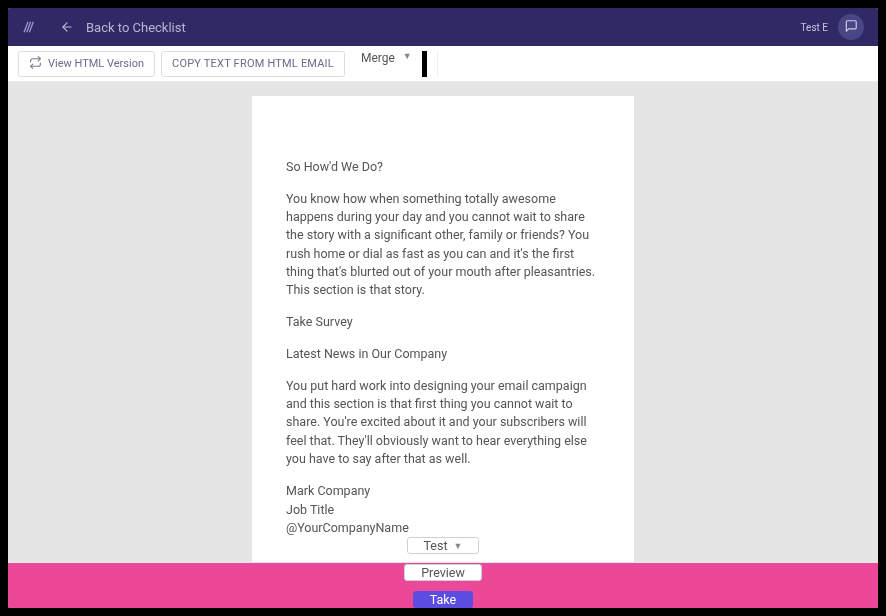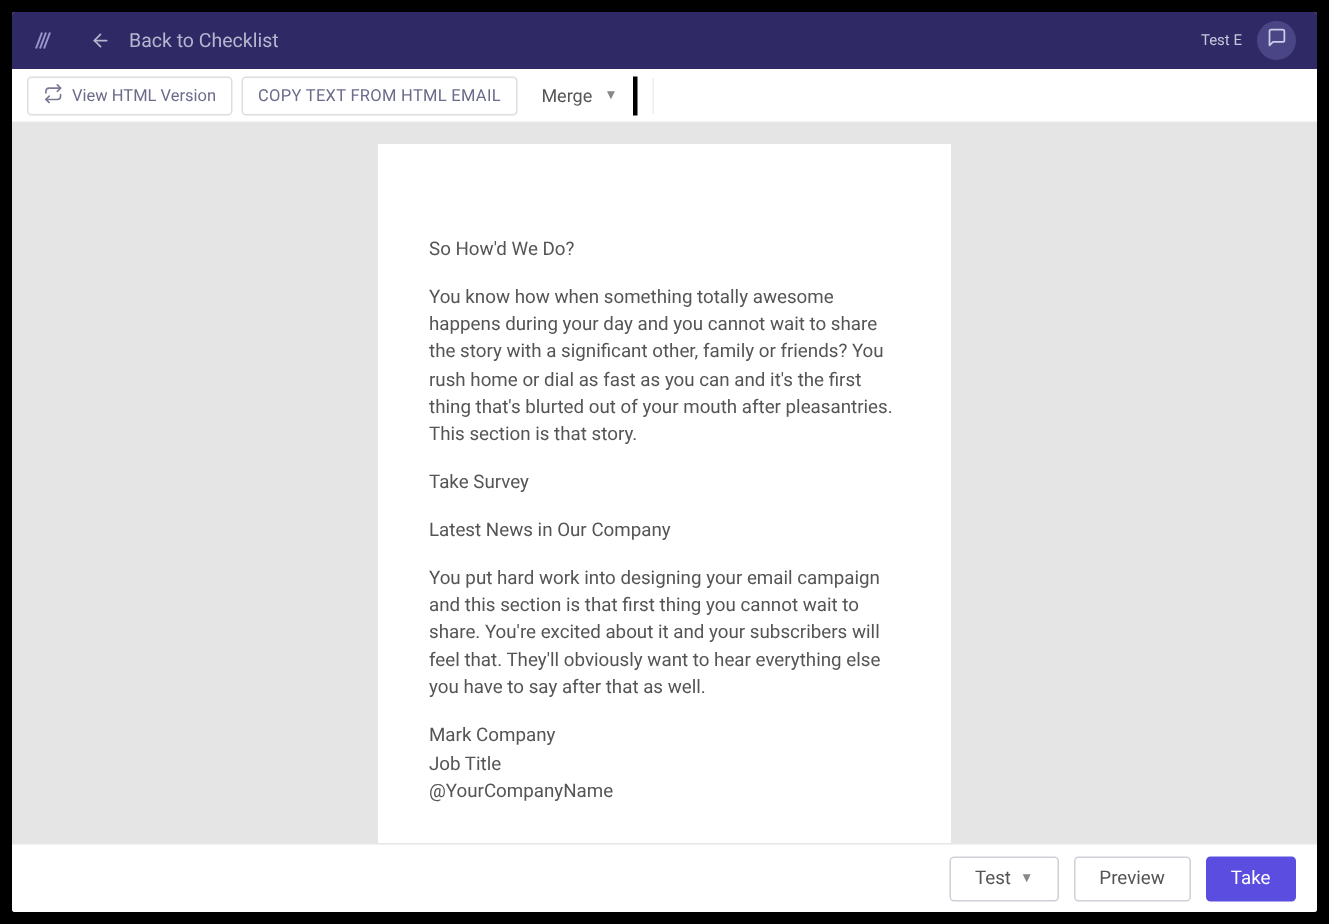--- a/index.html
+++ b/index.html
@@ -67,27 +67,26 @@
       align-items: center;
       gap: 6px;
       font-size: 11px;
       color: #6b6b8a;
       cursor: pointer;
     }
     .tb-btn.caps { text-transform: uppercase; letter-spacing: 0.2px; }
     .tb-merge {
       height: 26px;
       display: flex;
-      align-items: center;
       gap: 8px;
       font-size: 12px;
       color: #555;
       padding: 0 10px;
       cursor: pointer;
-      border-right: 3px solid #000000;
+      border-right: 5px solid #000000;
     }
     .tb-segment-divider { width:1px; height:24px; background:#eee; margin-left:4px; }
     .rotate-icon svg { width: 13px; height: 13px; }
     .chevron { font-size: 9px; color: #888; }
 
     
     .content-wrap {
       flex: 1;
       overflow-y: auto;
       background: #e5e5e5;
@@ -102,29 +101,30 @@
       font-size: 12.5px;
       line-height: 1.45;
       color: #555;
     }
     .page p { margin-bottom: 14px; }
     .page .tight { margin-bottom: 0; line-height: 1.5; }
     .page .sig-block { margin-bottom: 16px; }
 
     
     .footer {
-      background: #ffffff;
+      background: #ec4899;
       height: 46px;
       border-top: 1px solid #e6e6e6;
       display: flex;
       align-items: center;
       justify-content: flex-end;
       padding: 0 14px;
       gap: 10px;
       flex-shrink: 0;
+      flex-direction: column;
     }
     .f-btn {
       height: 30px;
       border: 1px solid #d0d0d8;
       background: #fff;
       border-radius: 3px;
       padding: 0 16px;
       font-size: 12.5px;
       color: #555;
       display: flex;

